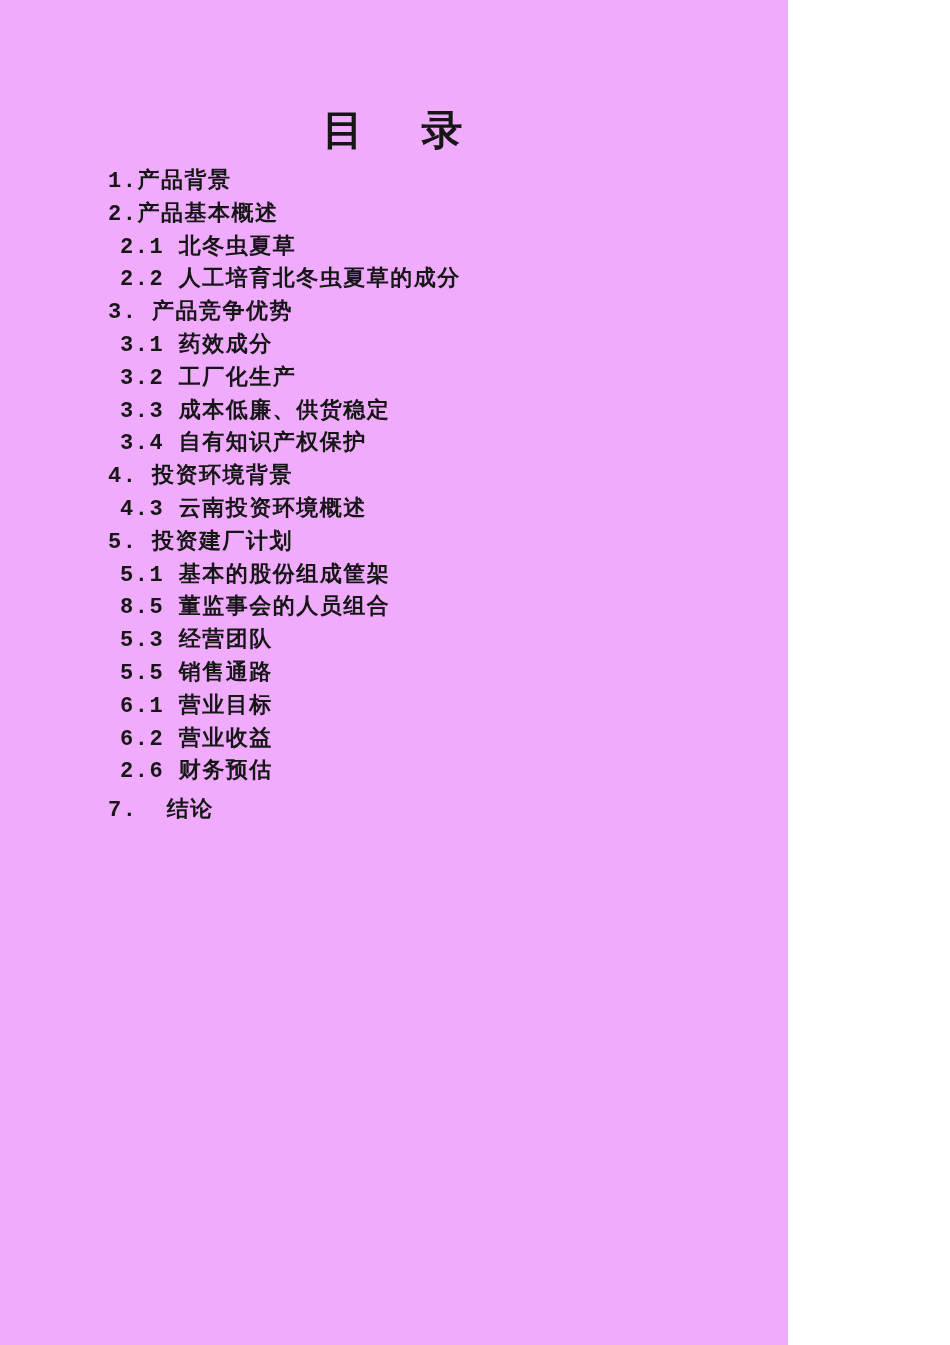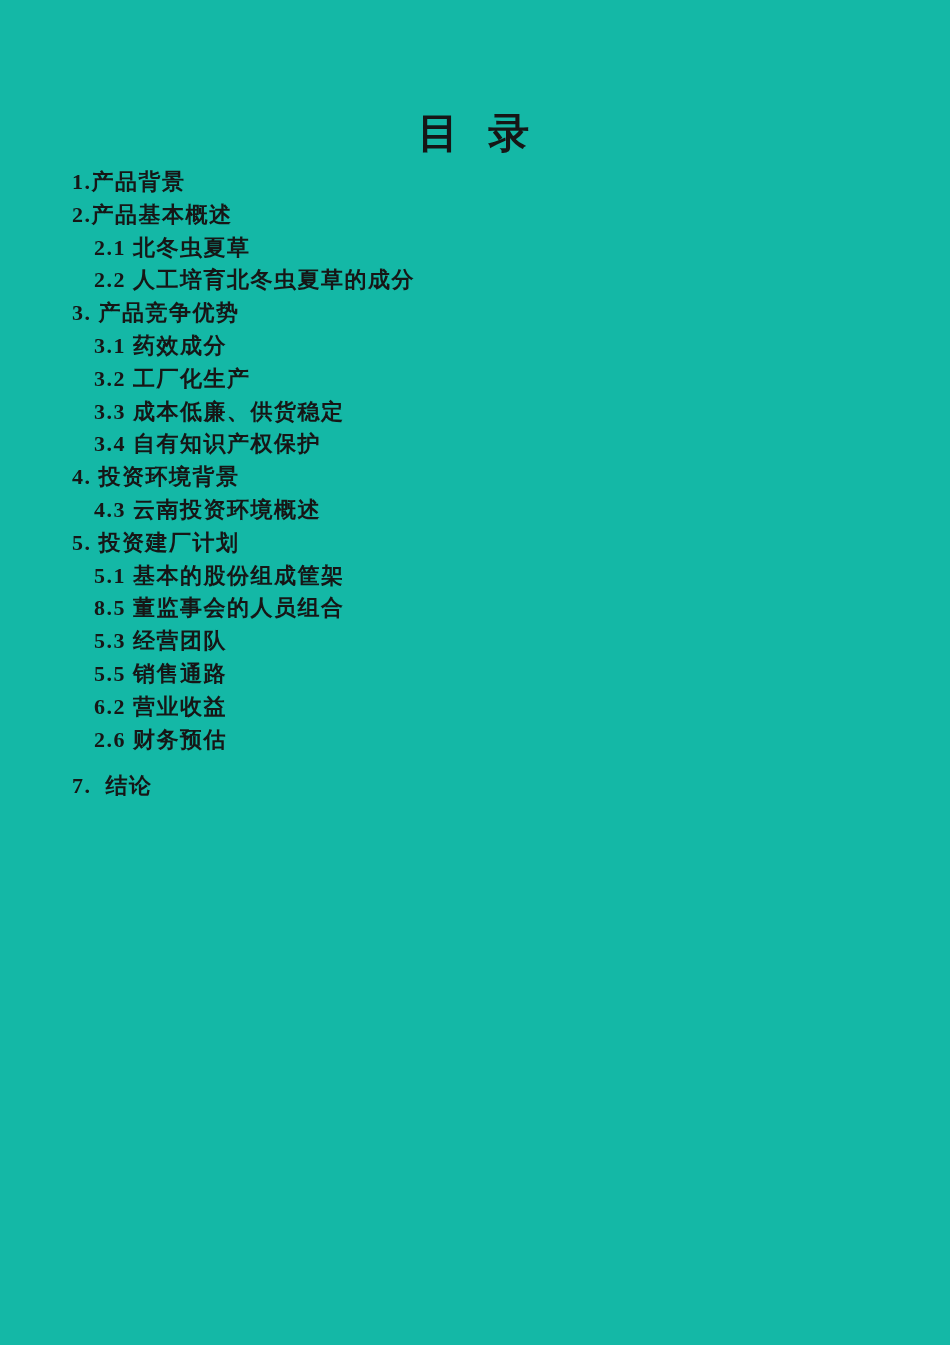--- a/index.html
+++ b/index.html
@@ -1,43 +1,43 @@
 <!DOCTYPE html>
 <html><head>
 <meta charset="utf-8">
 <style>
   html, body { margin: 0; padding: 0; }
   .page {
     position: relative;
-    width: 950px;
+    width: 788px;
     height: 1345px;
-    background: #14b8a6;
+    background: #f0abfc;
     overflow: hidden;
-    font-family: Liberation Serif, serif;
+    font-family: Liberation Mono, monospace;
     color: #161616;
   }
   .doc-title {
     margin: 108px 0 8px 0;
     text-align: center;
     font-size: 41px;
     font-weight: 700;
     line-height: 50px;
     letter-spacing: 3px;
     white-space: pre;
   }
   .toc {
     font-size: 22px;
     font-weight: 700;
     line-height: 32.8px;
     letter-spacing: 1.5px;
   }
   .toc-item { white-space: pre; }
-  .toc-item.level-1 { padding-left: 72px; }
-  .toc-item.level-2 { padding-left: 94px; }
-  .toc-item.gap-before { margin-top: 14px; }
+  .toc-item.level-1 { padding-left: 108px; }
+  .toc-item.level-2 { padding-left: 120px; }
+  .toc-item.gap-before { margin-top: 6px; }
 </style>
 </head>
 <body>
 
 <div class="page">
   <div class="doc-title">目  录</div>
   <div class="toc">
       <div class="toc-item level-1">1.产品背景</div>
       <div class="toc-item level-1">2.产品基本概述</div>
       <div class="toc-item level-2">2.1 北冬虫夏草</div>
@@ -47,17 +47,18 @@
       <div class="toc-item level-2">3.2 工厂化生产</div>
       <div class="toc-item level-2">3.3 成本低廉、供货稳定</div>
       <div class="toc-item level-2">3.4 自有知识产权保护</div>
       <div class="toc-item level-1">4. 投资环境背景</div>
       <div class="toc-item level-2">4.3 云南投资环境概述</div>
       <div class="toc-item level-1">5. 投资建厂计划</div>
       <div class="toc-item level-2">5.1 基本的股份组成筐架</div>
       <div class="toc-item level-2">8.5 董监事会的人员组合</div>
       <div class="toc-item level-2">5.3 经营团队</div>
       <div class="toc-item level-2">5.5 销售通路</div>
+      <div class="toc-item level-2">6.1 营业目标</div>
       <div class="toc-item level-2">6.2 营业收益</div>
       <div class="toc-item level-2">2.6 财务预估</div>
       <div class="toc-item level-1 gap-before">7.  结论</div>
     </div>
 </div>
 
 </body></html>

